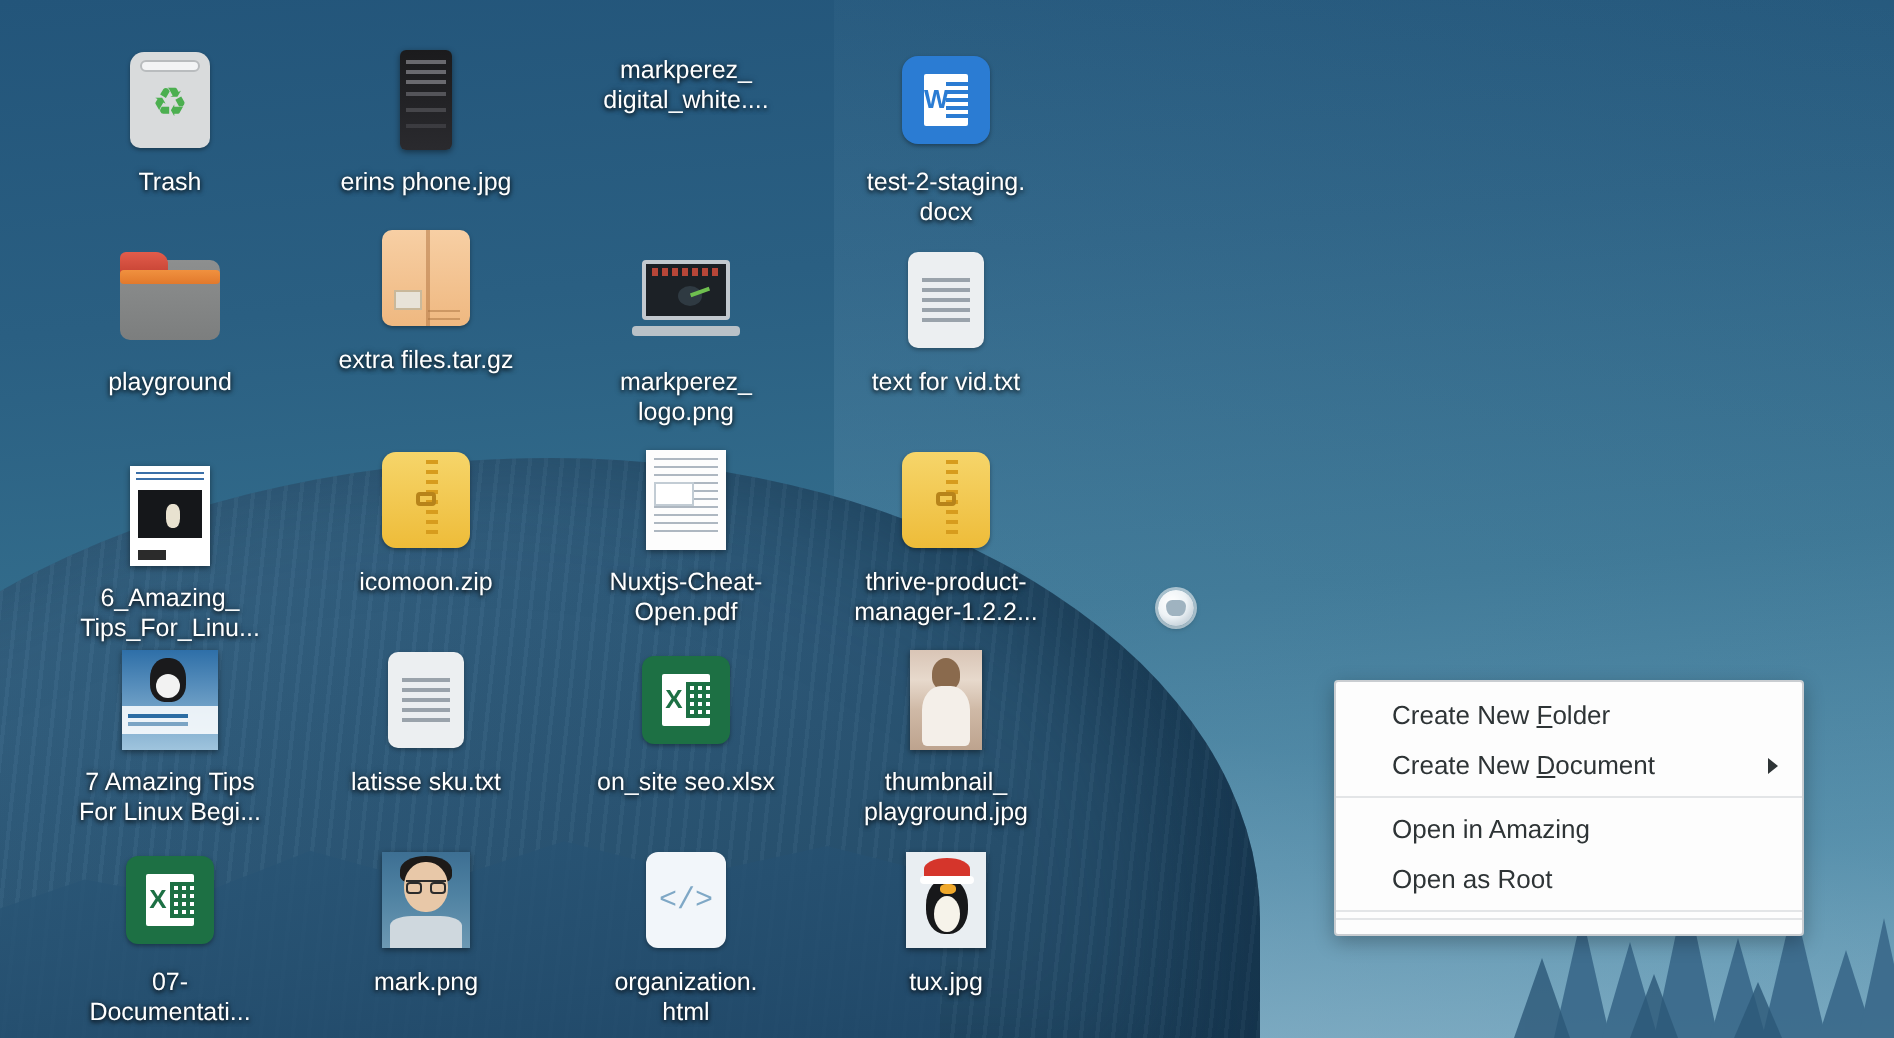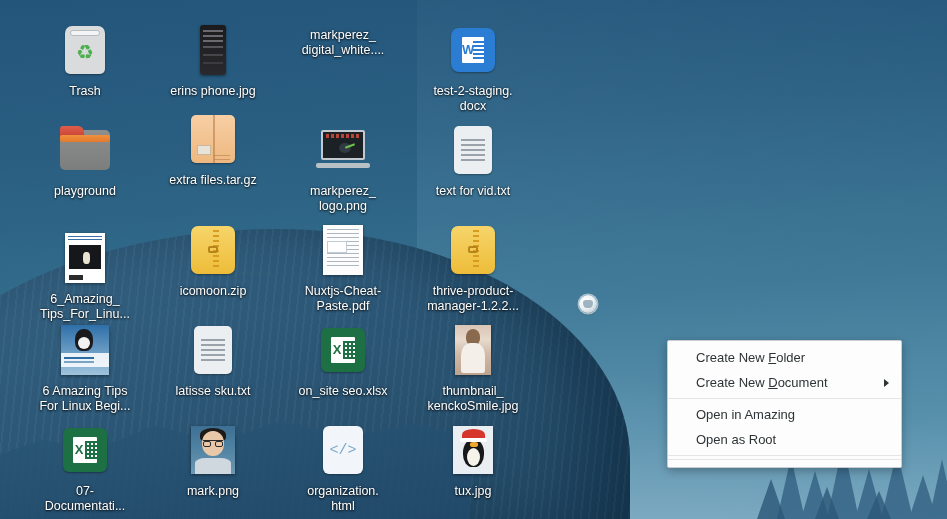--- a/index.html
+++ b/index.html
@@ -331,42 +331,42 @@
     </div>
 
     <div class="dicon" style="left:278px;top:222px">
       <div class="thumb">
         <div class="ph ph-pdf">
             <div class="l"></div>
             <div class="bx"></div>
           </div>
       </div>
       <div class="lbl" style="white-space:pre-line">Nuxtjs-Cheat-
-Paste.pdf</div>
+Open.pdf</div>
     </div>
 
     <div class="dicon" style="left:408px;top:222px">
       <div class="thumb">
         <div class="ic-zip">
             <div class="teeth"></div>
             <div class="pull"></div>
           </div>
       </div>
       <div class="lbl" style="white-space:pre-line">thrive-product-
 manager-1.2.2...</div>
     </div>
 
     <div class="dicon" style="left:20px;top:322px">
       <div class="thumb">
         <div class="ph ph-book2">
             <div class="tux"></div>
             <div class="band"></div>
           </div>
       </div>
-      <div class="lbl" style="white-space:pre-line">6 Amazing Tips
+      <div class="lbl" style="white-space:pre-line">7 Amazing Tips
 For Linux Begi...</div>
     </div>
 
     <div class="dicon" style="left:148px;top:322px">
       <div class="thumb">
         <div class="ic-txt">
             <div class="rows"></div>
           </div>
       </div>
       <div class="lbl">latisse sku.txt</div>
@@ -385,21 +385,21 @@
     </div>
 
     <div class="dicon" style="left:408px;top:322px">
       <div class="thumb">
         <div class="ph ph-woman">
             <div class="hair"></div>
             <div class="dress"></div>
           </div>
       </div>
       <div class="lbl" style="white-space:pre-line">thumbnail_
-kenckoSmile.jpg</div>
+playground.jpg</div>
     </div>
 
     <div class="dicon" style="left:20px;top:422px">
       <div class="thumb">
         <div class="ic-xls">
             <div class="pg">
               <div class="x">X</div>
               <div class="grid"></div>
             </div>
           </div>

